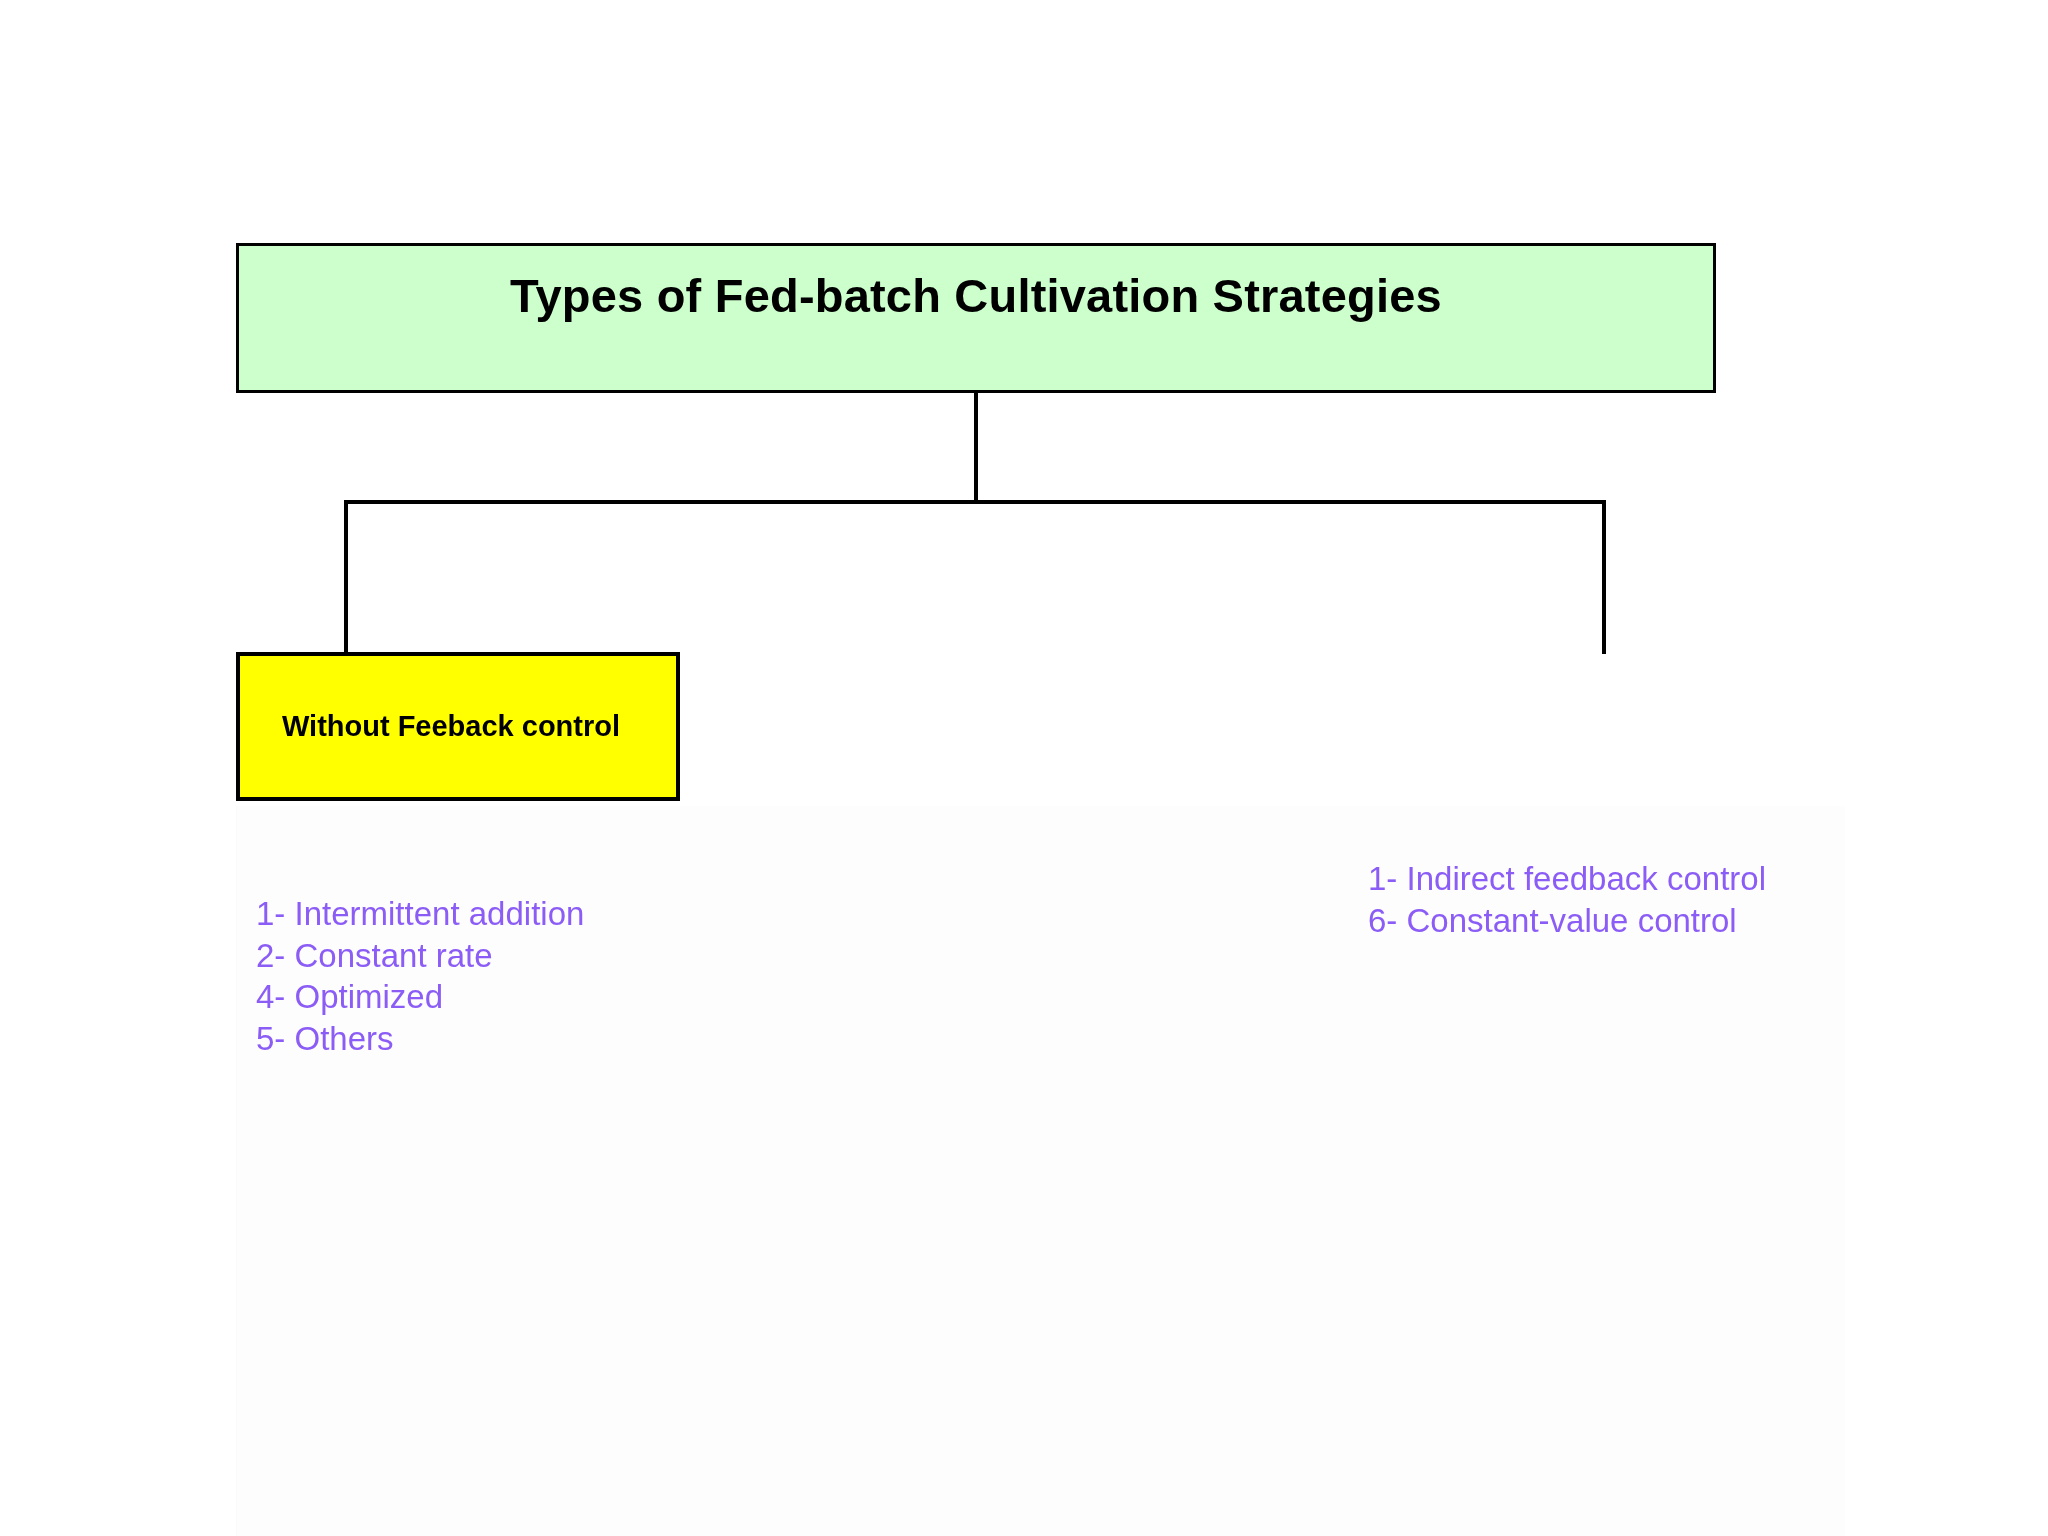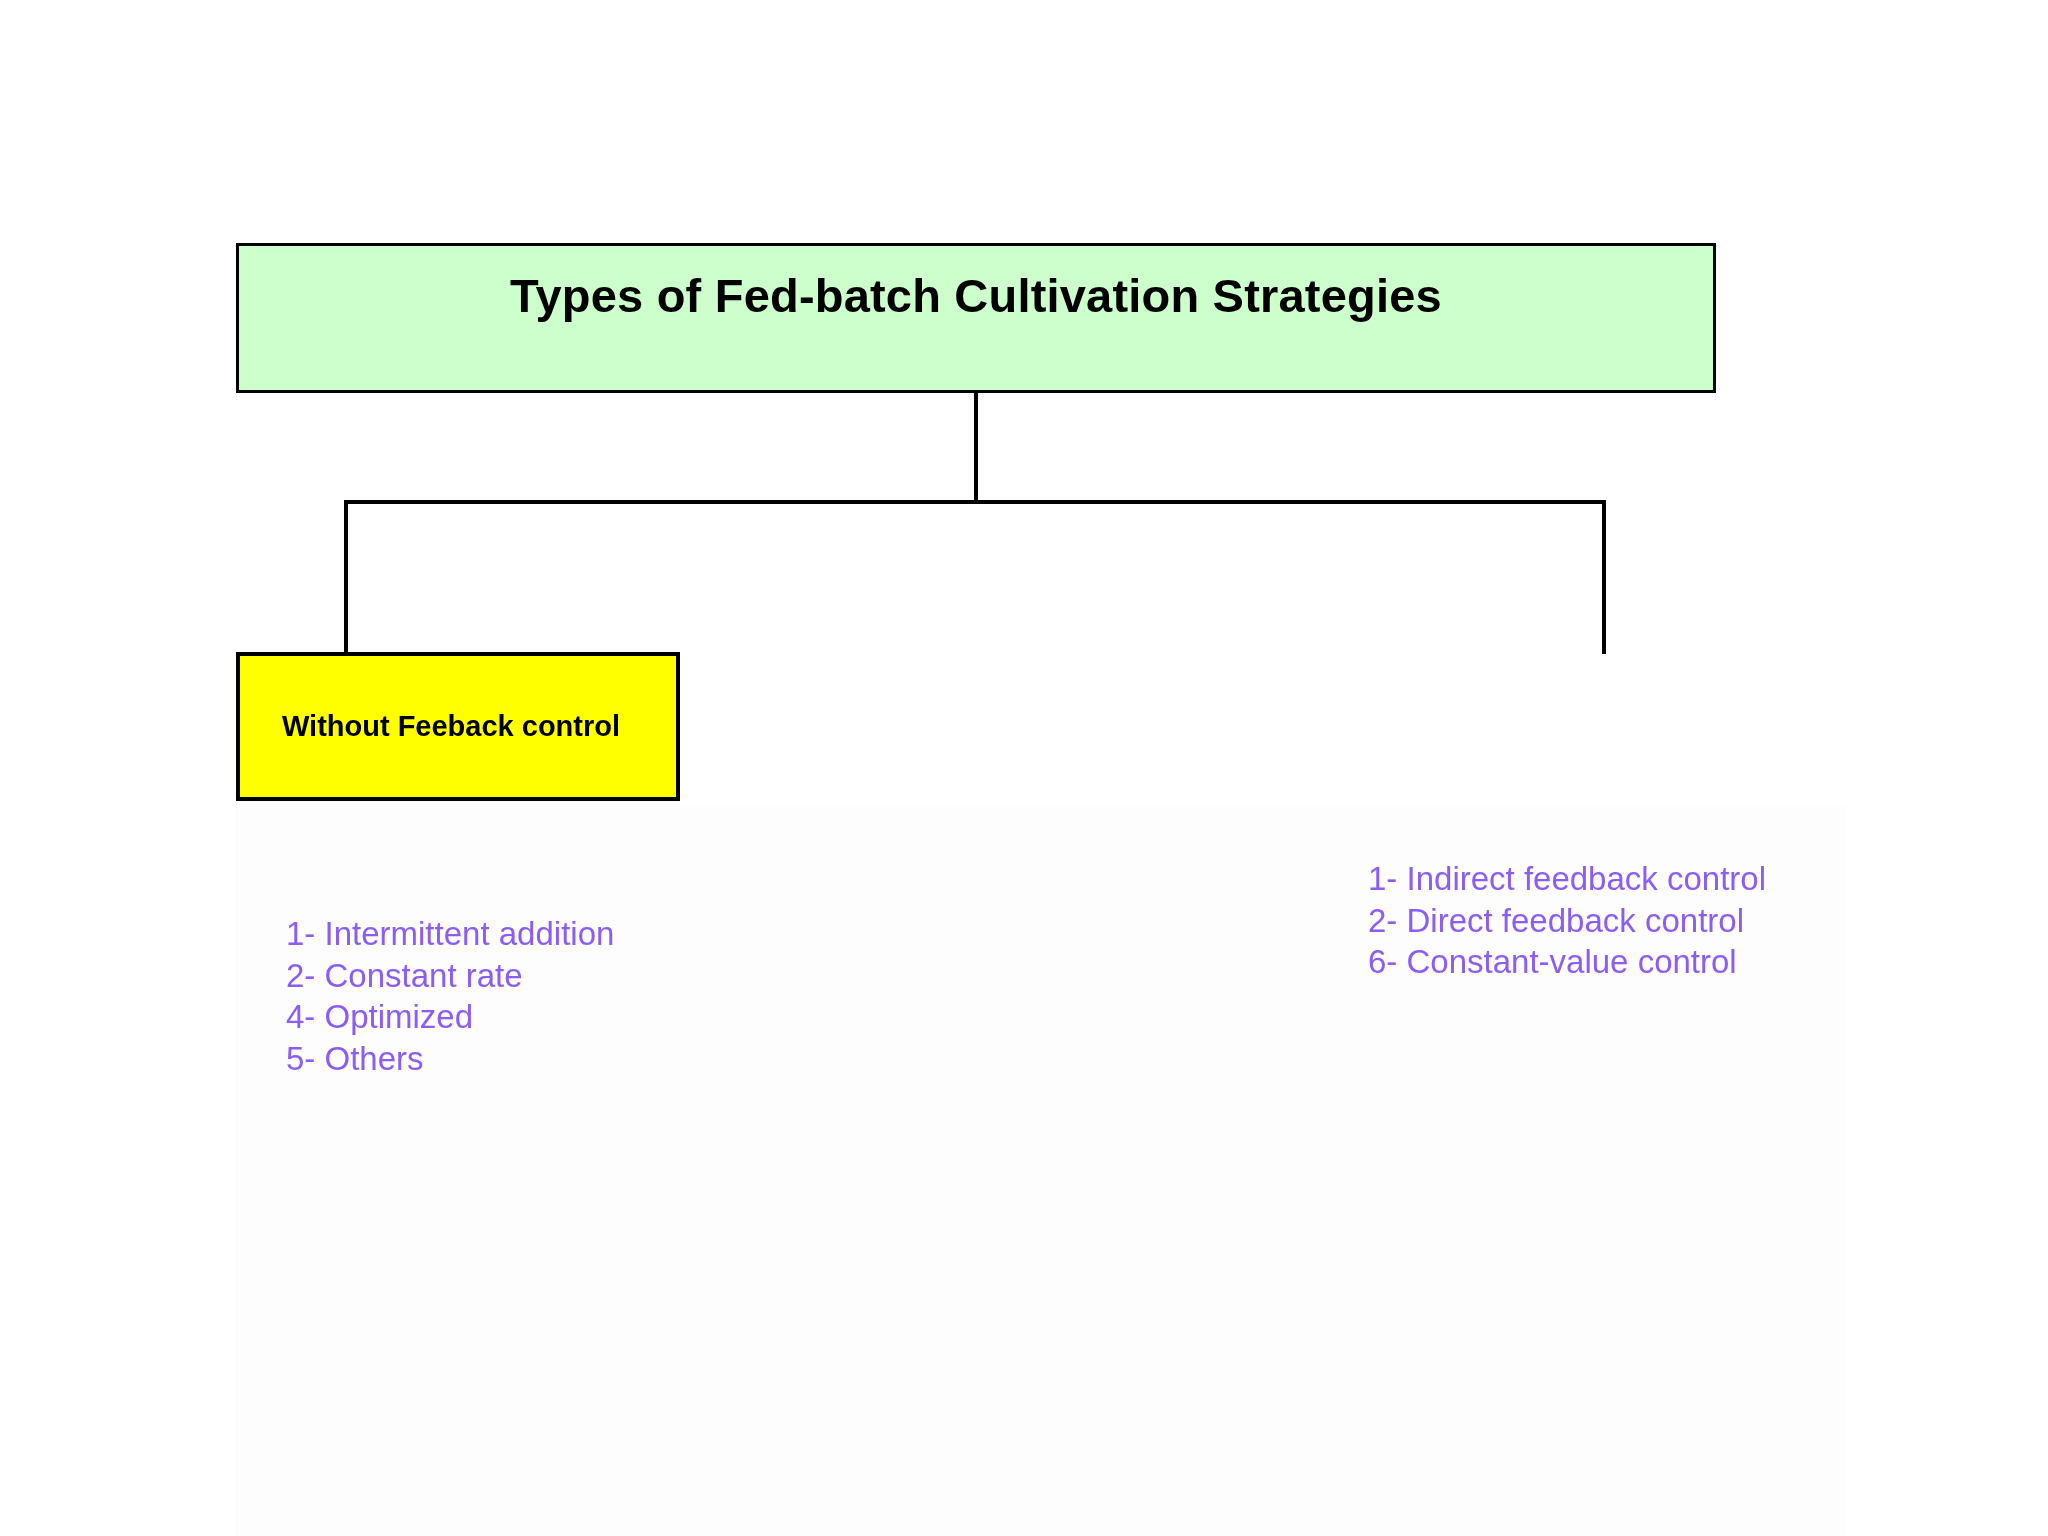--- a/index.html
+++ b/index.html
@@ -118,22 +118,21 @@
   
   .list {
     position: absolute;
     color: #8b5cf6;
     font-size: 33px;
     line-height: 41.5px;
     white-space: nowrap;
   }
   .list-left {
     left: 256px;
-    top: 913px;
-    margin-left: 30px;
+    top: 893px;
   }
   .list-right {
     left: 1368px;
     top: 858px;
   }
   .list-item {
     display: block;
   }
 </style>
 </head>
@@ -159,17 +158,16 @@
 
   <div class="list list-left">
     <span class="list-item">1- Intermittent addition</span>
     <span class="list-item">2- Constant rate</span>
     <span class="list-item">4- Optimized</span>
     <span class="list-item">5- Others</span>
   </div>
 
   <div class="list list-right">
     <span class="list-item">1- Indirect feedback control</span>
-    <span class="list-item">2- Direct feedback control</span>
     <span class="list-item">6- Constant-value control</span>
   </div>
 
 </div>
 
 </body></html>

